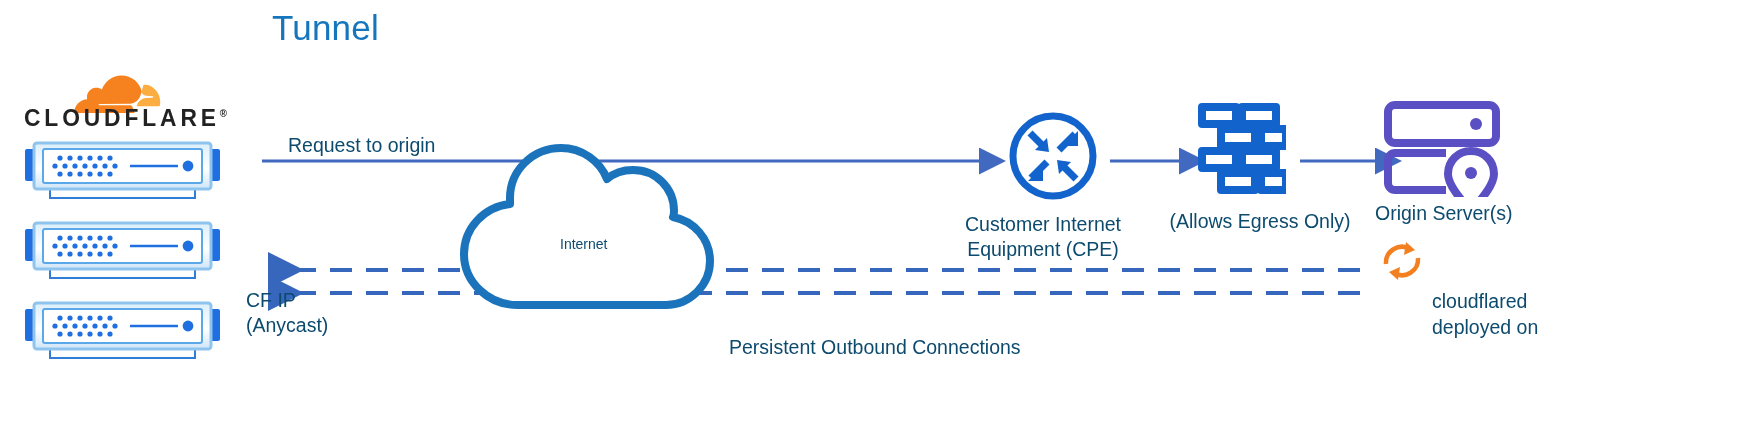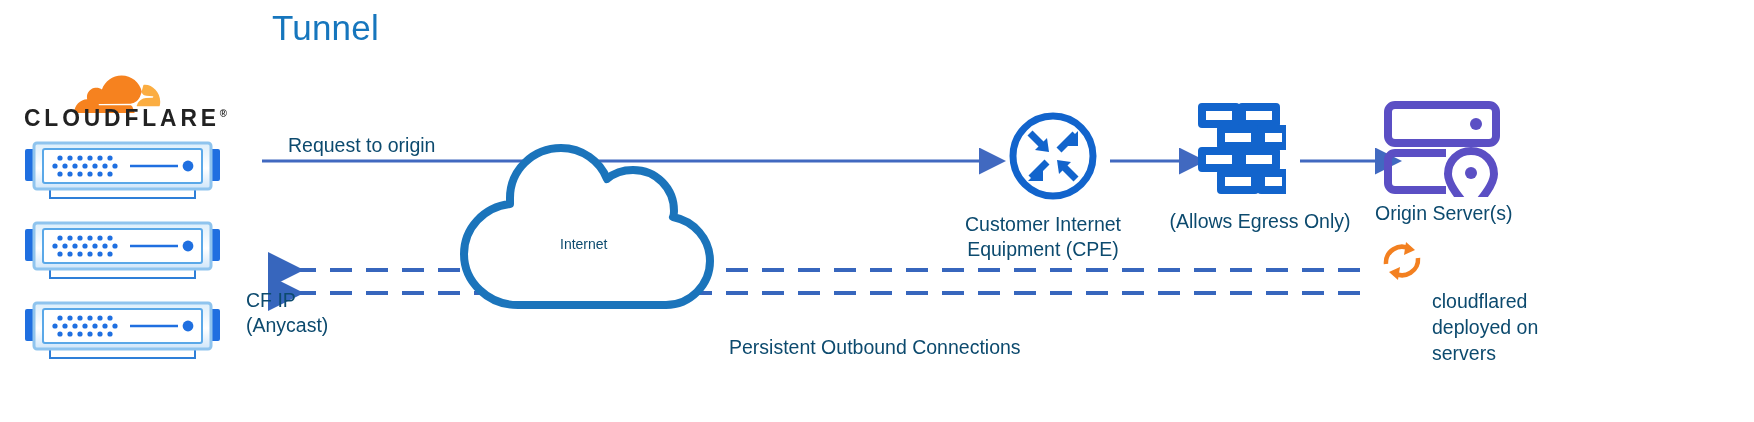--- a/index.html
+++ b/index.html
@@ -304,21 +304,20 @@
 
   <div class="abs lbl" id="label-firewall">
     <div>(Allows Egress Only)</div>
   </div>
 
   <div class="abs lbl" id="label-origin-server">Origin Server(s)</div>
 
   <div class="abs lbl" id="label-cloudflared">
     <div>cloudflared</div>
     <div>deployed on</div>
-    <div>servers</div>
   </div>
 
   <div class="abs lbl" id="label-persistent">Persistent Outbound Connections</div>
 
   <div class="abs lbl" id="label-cf-ip">
     <div>CF IP</div>
     <div>(Anycast)</div>
   </div>
 
 </div>

